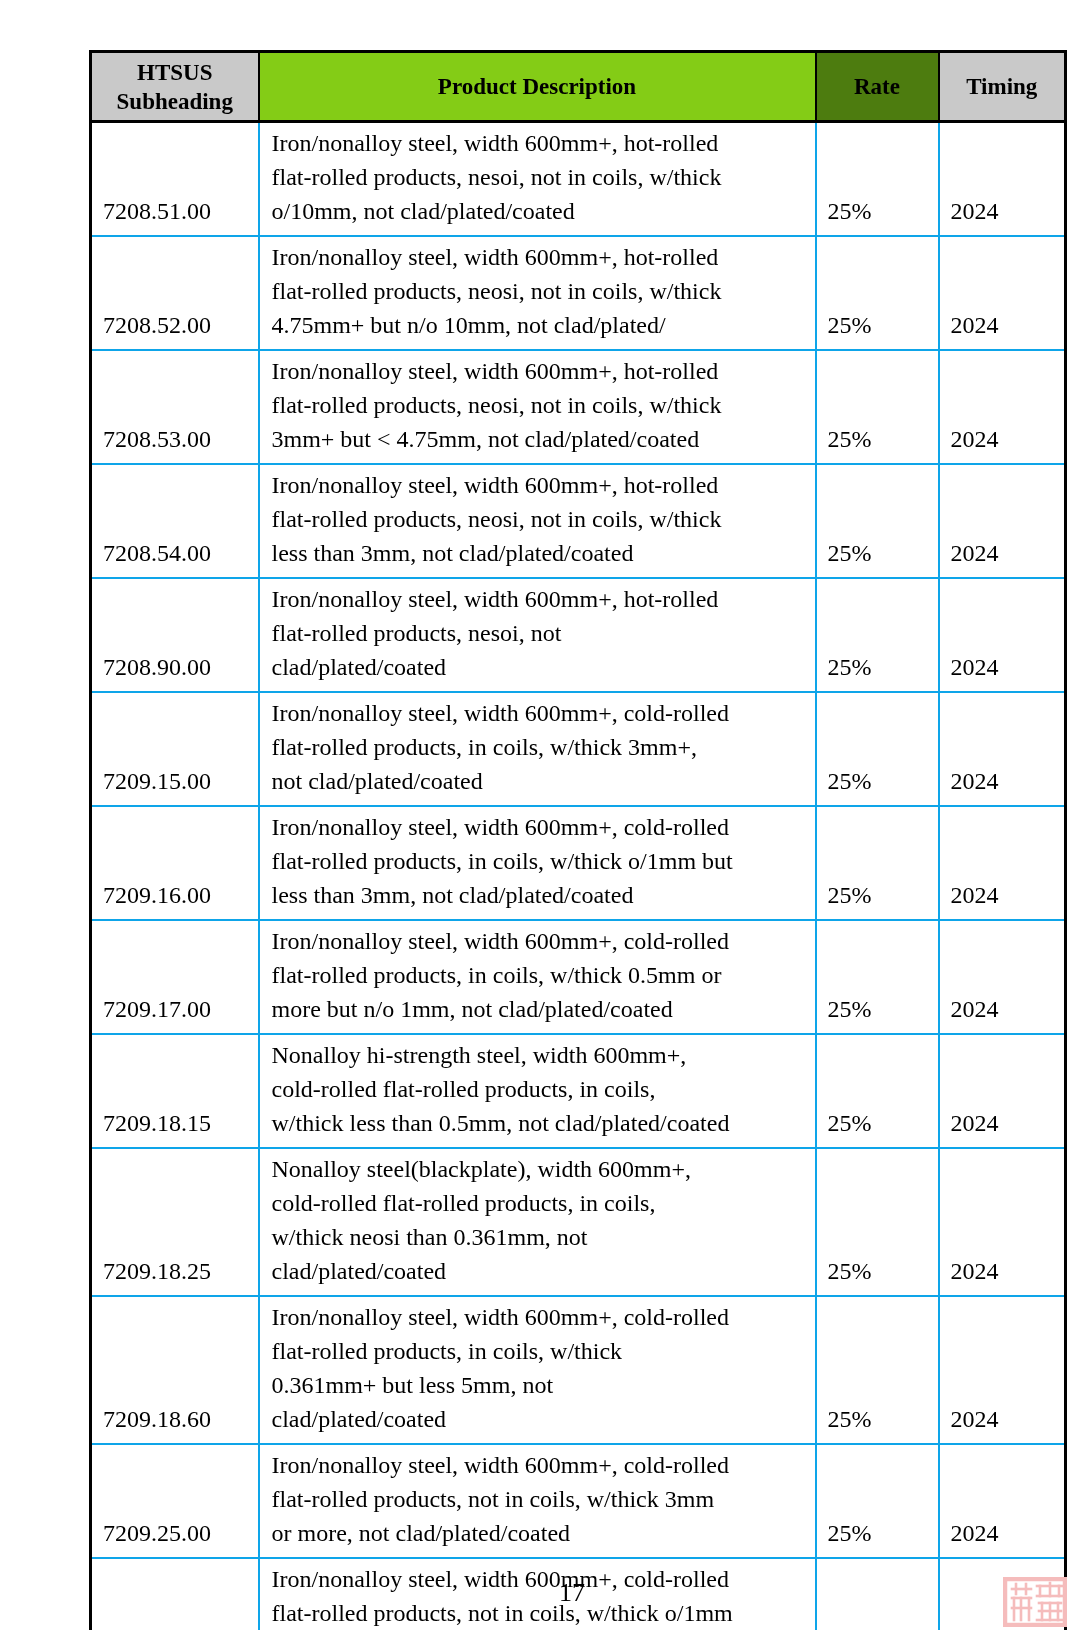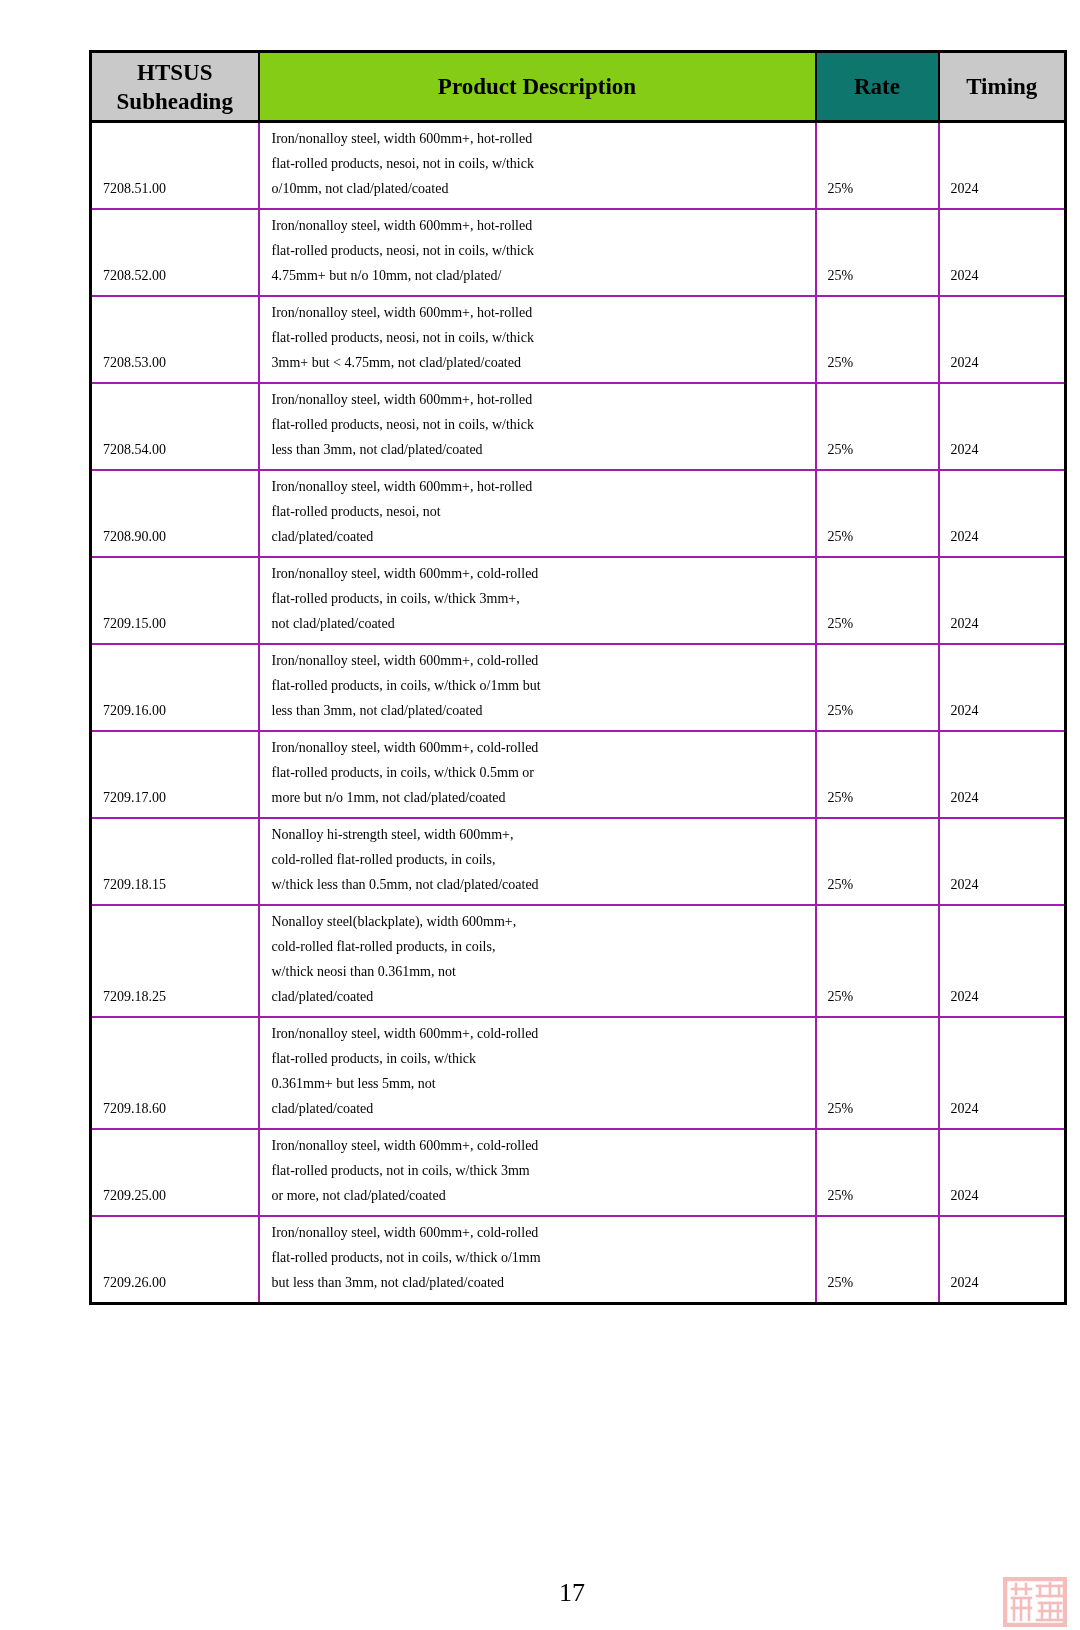--- a/index.html
+++ b/index.html
@@ -29,24 +29,24 @@
     font-weight: bold;
     font-size: 23px;
     line-height: 29px;
     text-align: center;
     vertical-align: middle;
     height: 63px;
     white-space: pre-line;
     padding: 2px 2px;
   }
   table.tariff td {
-    border: 2px solid #a21caf;
+    border: 2px solid #0ea5e9;
     vertical-align: bottom;
-    font-size: 14px;
-    line-height: 25px;
+    font-size: 24px;
+    line-height: 34px;
     white-space: pre-line;
     padding: 3px 4px 7px 11px;
   }
   table.tariff td.cell-desc { padding-left: 12px; padding-right: 4px; }
   .page-number {
     position: absolute;
     top: 1578px;
     left: 0;
     width: 1080px;
     text-align: center;
@@ -71,21 +71,21 @@
       <col style="width:168px">
       <col style="width:557px">
       <col style="width:123px">
       <col style="width:127px">
     </colgroup>
     <thead>
       <tr>
         <th style="background: rgb(201, 201, 201);">HTSUS
 Subheading</th>
         <th style="background: #84cc16;">Product Description</th>
-        <th style="background: #0f766e;">Rate</th>
+        <th style="background: #4d7c0f;">Rate</th>
         <th style="background: rgb(201, 201, 201); font-family: Liberation Serif, serif;">Timing</th>
       </tr>
     </thead>
     <tbody>
         <tr>
           <td>7208.51.00</td>
           <td class="cell-desc">Iron/nonalloy steel, width 600mm+, hot-rolled
 flat-rolled products, nesoi, not in coils, w/thick
 o/10mm, not clad/plated/coated</td>
           <td>25%</td>

